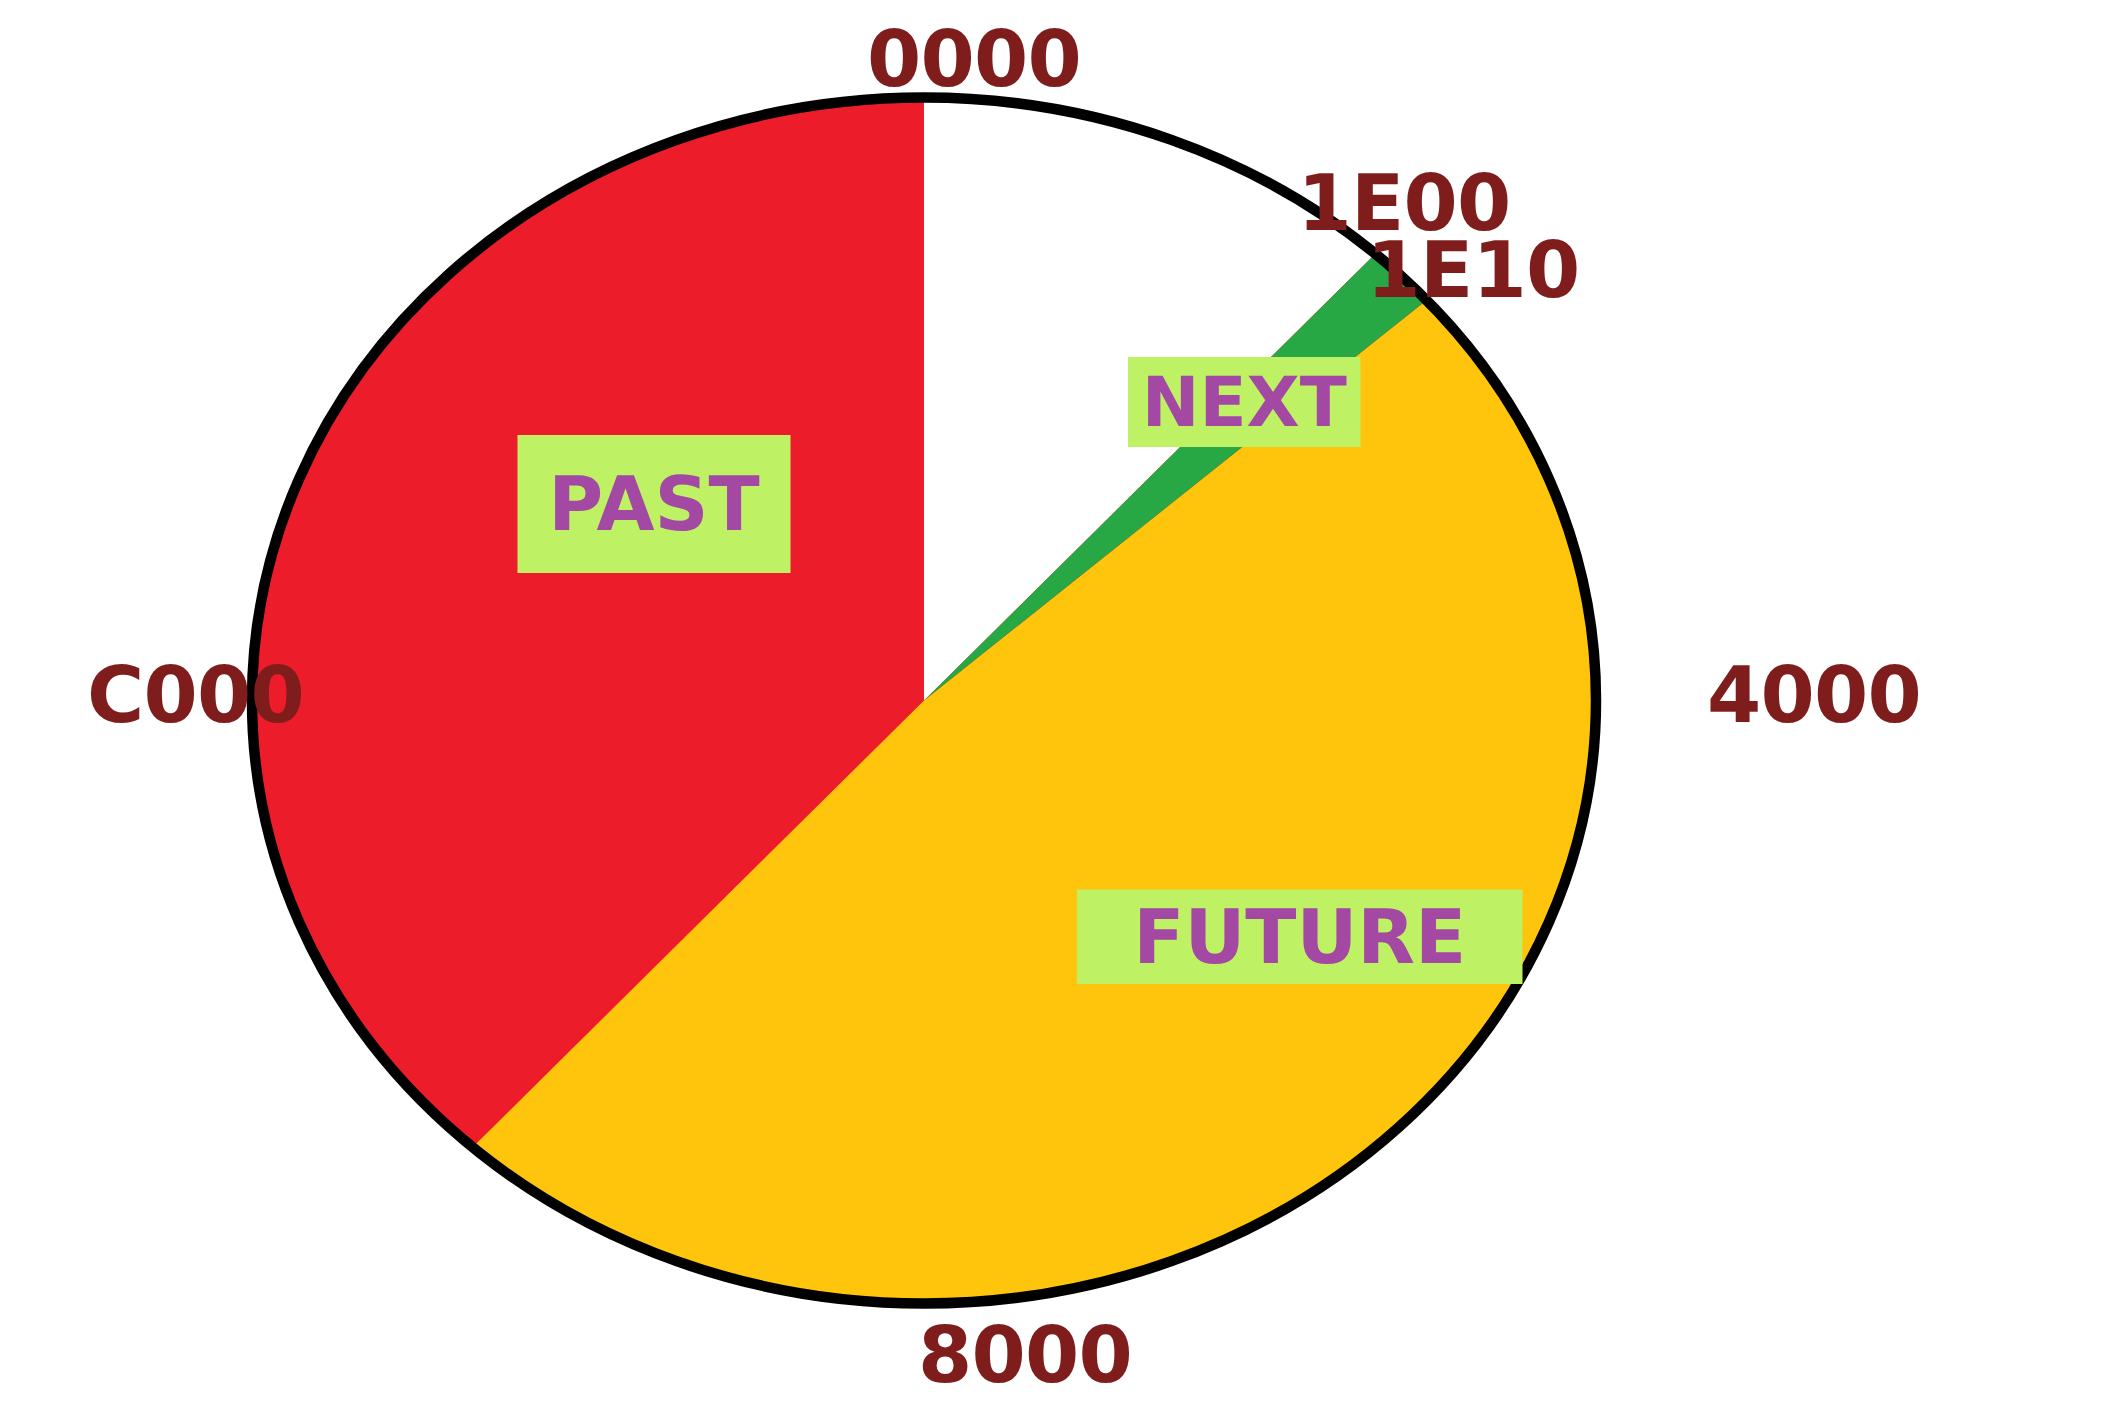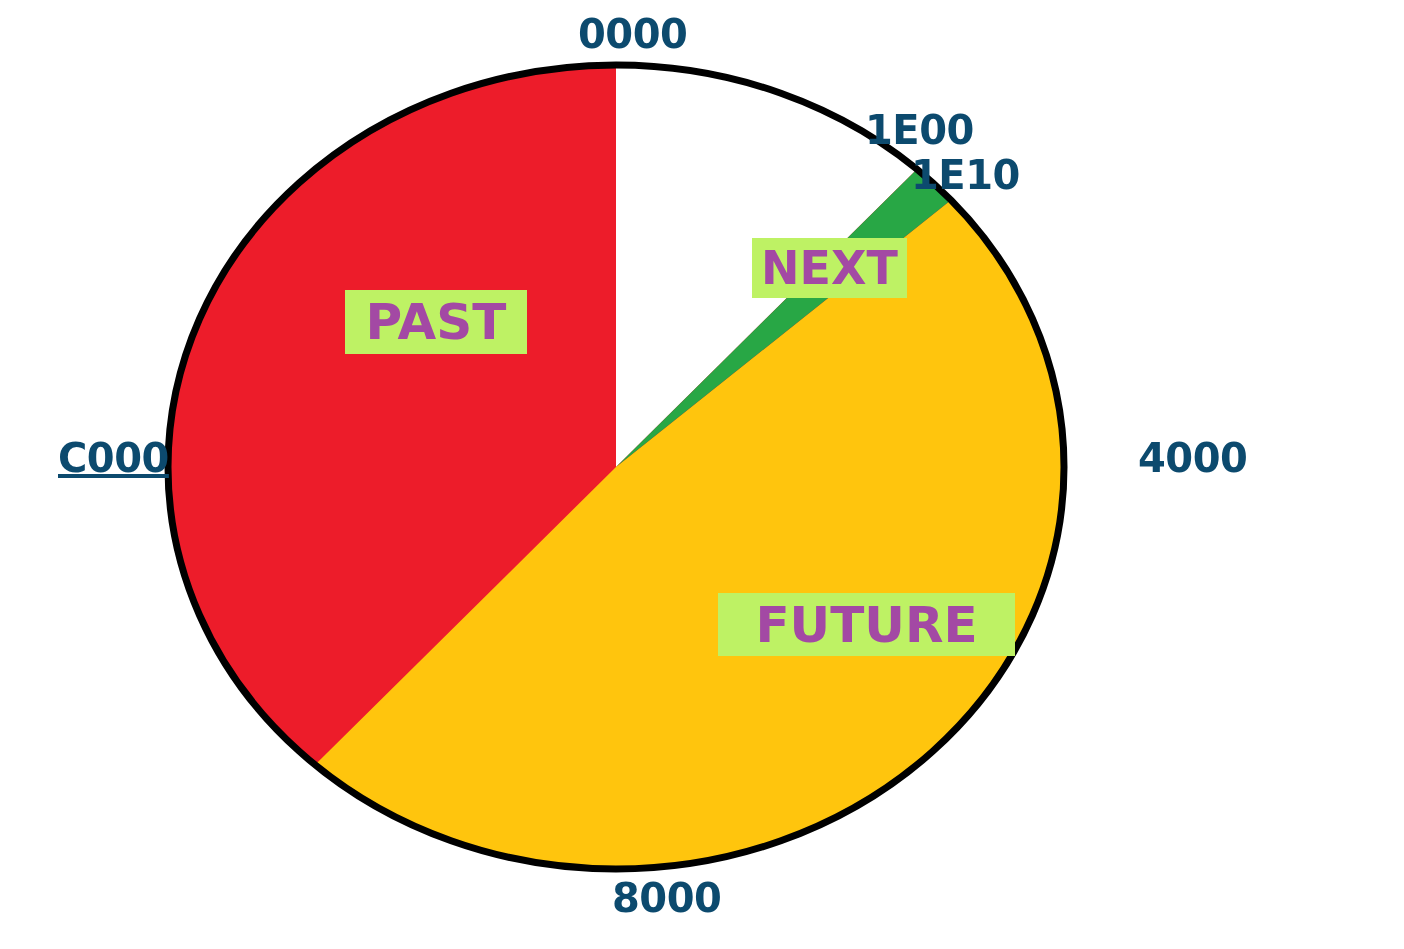--- a/index.html
+++ b/index.html
@@ -27,49 +27,49 @@
     left: 0; top: 0;
     width: 1404px;
     height: 949px;
   }
 
   
   .tick-label {
     position: absolute;
     font-family: "DejaVu Sans", sans-serif;
     font-weight: bold;
-    font-size: 40px;
-    color: #0c4a6e;
+    font-size: 52px;
+    color: #7f1d1d;
     white-space: nowrap;
     line-height: 1;
     letter-spacing: -0.5px;
   }
   .tick-0000 { left: 578px;  top: 14px; }
   .tick-4000 { left: 1138px; top: 438px; }
   .tick-8000 { left: 564px;  top: 878px; margin-left: 48px; }
-  .tick-C000 { left: 58px;   top: 438px; text-decoration: underline; }
+  .tick-C000 { left: 58px;   top: 438px; }
   .tick-1E00 { left: 865px;  top: 110px; }
   .tick-1E10 { left: 911px;  top: 155px; }
 
   
   .region-label {
     position: absolute;
     background: #bef264;
     color: #a349a4;
     font-family: "DejaVu Sans", sans-serif;
     font-weight: bold;
     line-height: 1;
     white-space: nowrap;
     display: flex;
     align-items: center;
     justify-content: center;
   }
   .region-past {
     left: 345px;  top: 290px;
-    width: 182px; height: 64px;
+    width: 182px; height: 92px;
     font-size: 50px;
   }
   .region-next {
     left: 752px;  top: 238px;
     width: 155px; height: 60px;
     font-size: 46px;
   }
   .region-future {
     left: 718px;  top: 593px;
     width: 297px; height: 63px;

